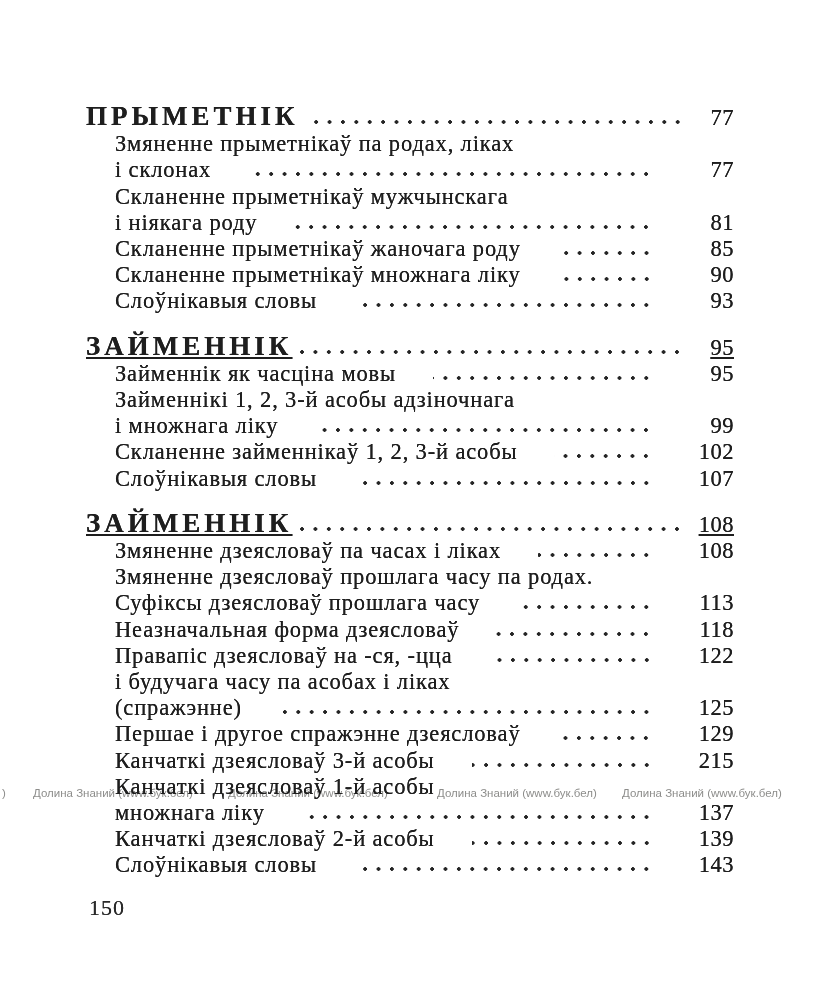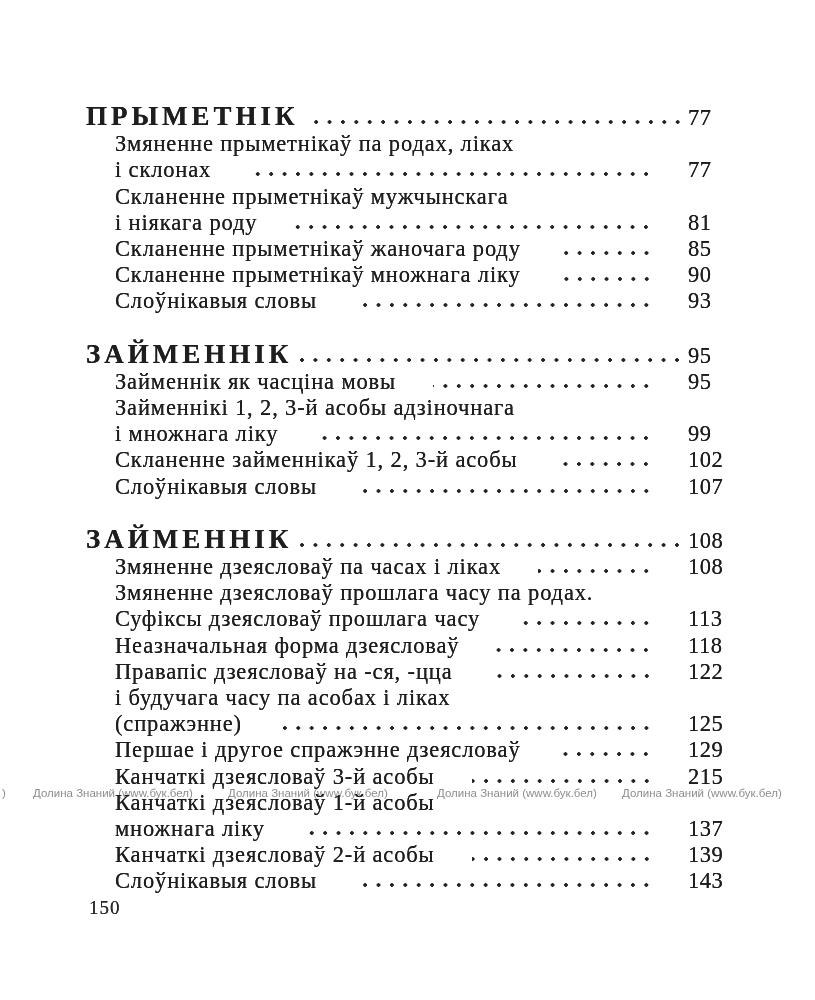--- a/index.html
+++ b/index.html
@@ -37,25 +37,25 @@
     flex: none;
     text-align: center;
   }
   .row.item { padding-left: 29px; gap: 31px; }
   .row.head .t {
     font-weight: bold;
     font-size: 27px;
     letter-spacing: 4px;
     text-shadow: 0 0 0.4px currentColor;
   }
-  .sec + .sec .row.head { margin-top: 26px; }
+  .sec + .sec .row.head { margin-top: 18px; text-decoration: underline; }
   .pg {
     flex: none;
     width: 46px;
-    text-align: left;
+    text-align: right;
     font-size: 22.5px;
     letter-spacing: 0.5px;
     text-shadow: 0 0 0.5px currentColor;
   }
   .leader {
     flex: 1 1 auto;
     align-self: baseline;
     height: 6px;
     margin: 0 4px 0 6px;
     background-image: radial-gradient(circle, #242424 1.55px, rgba(0,0,0,0) 2.1px);
@@ -74,21 +74,21 @@
     font-size: 11.5px;
     line-height: 14px;
     color: #8d8d8b;
     white-space: nowrap;
   }
   
   .folio {
     position: absolute;
     left: 89px;
     top: 897px;
-    font-size: 19px;
+    font-size: 22px;
     line-height: 22px;
     letter-spacing: 1px;
     color: #2a2a2a;
     text-shadow: 0 0 0.4px currentColor;
   }
 </style>
 </head>
 <body>
 
 <div class="page">

